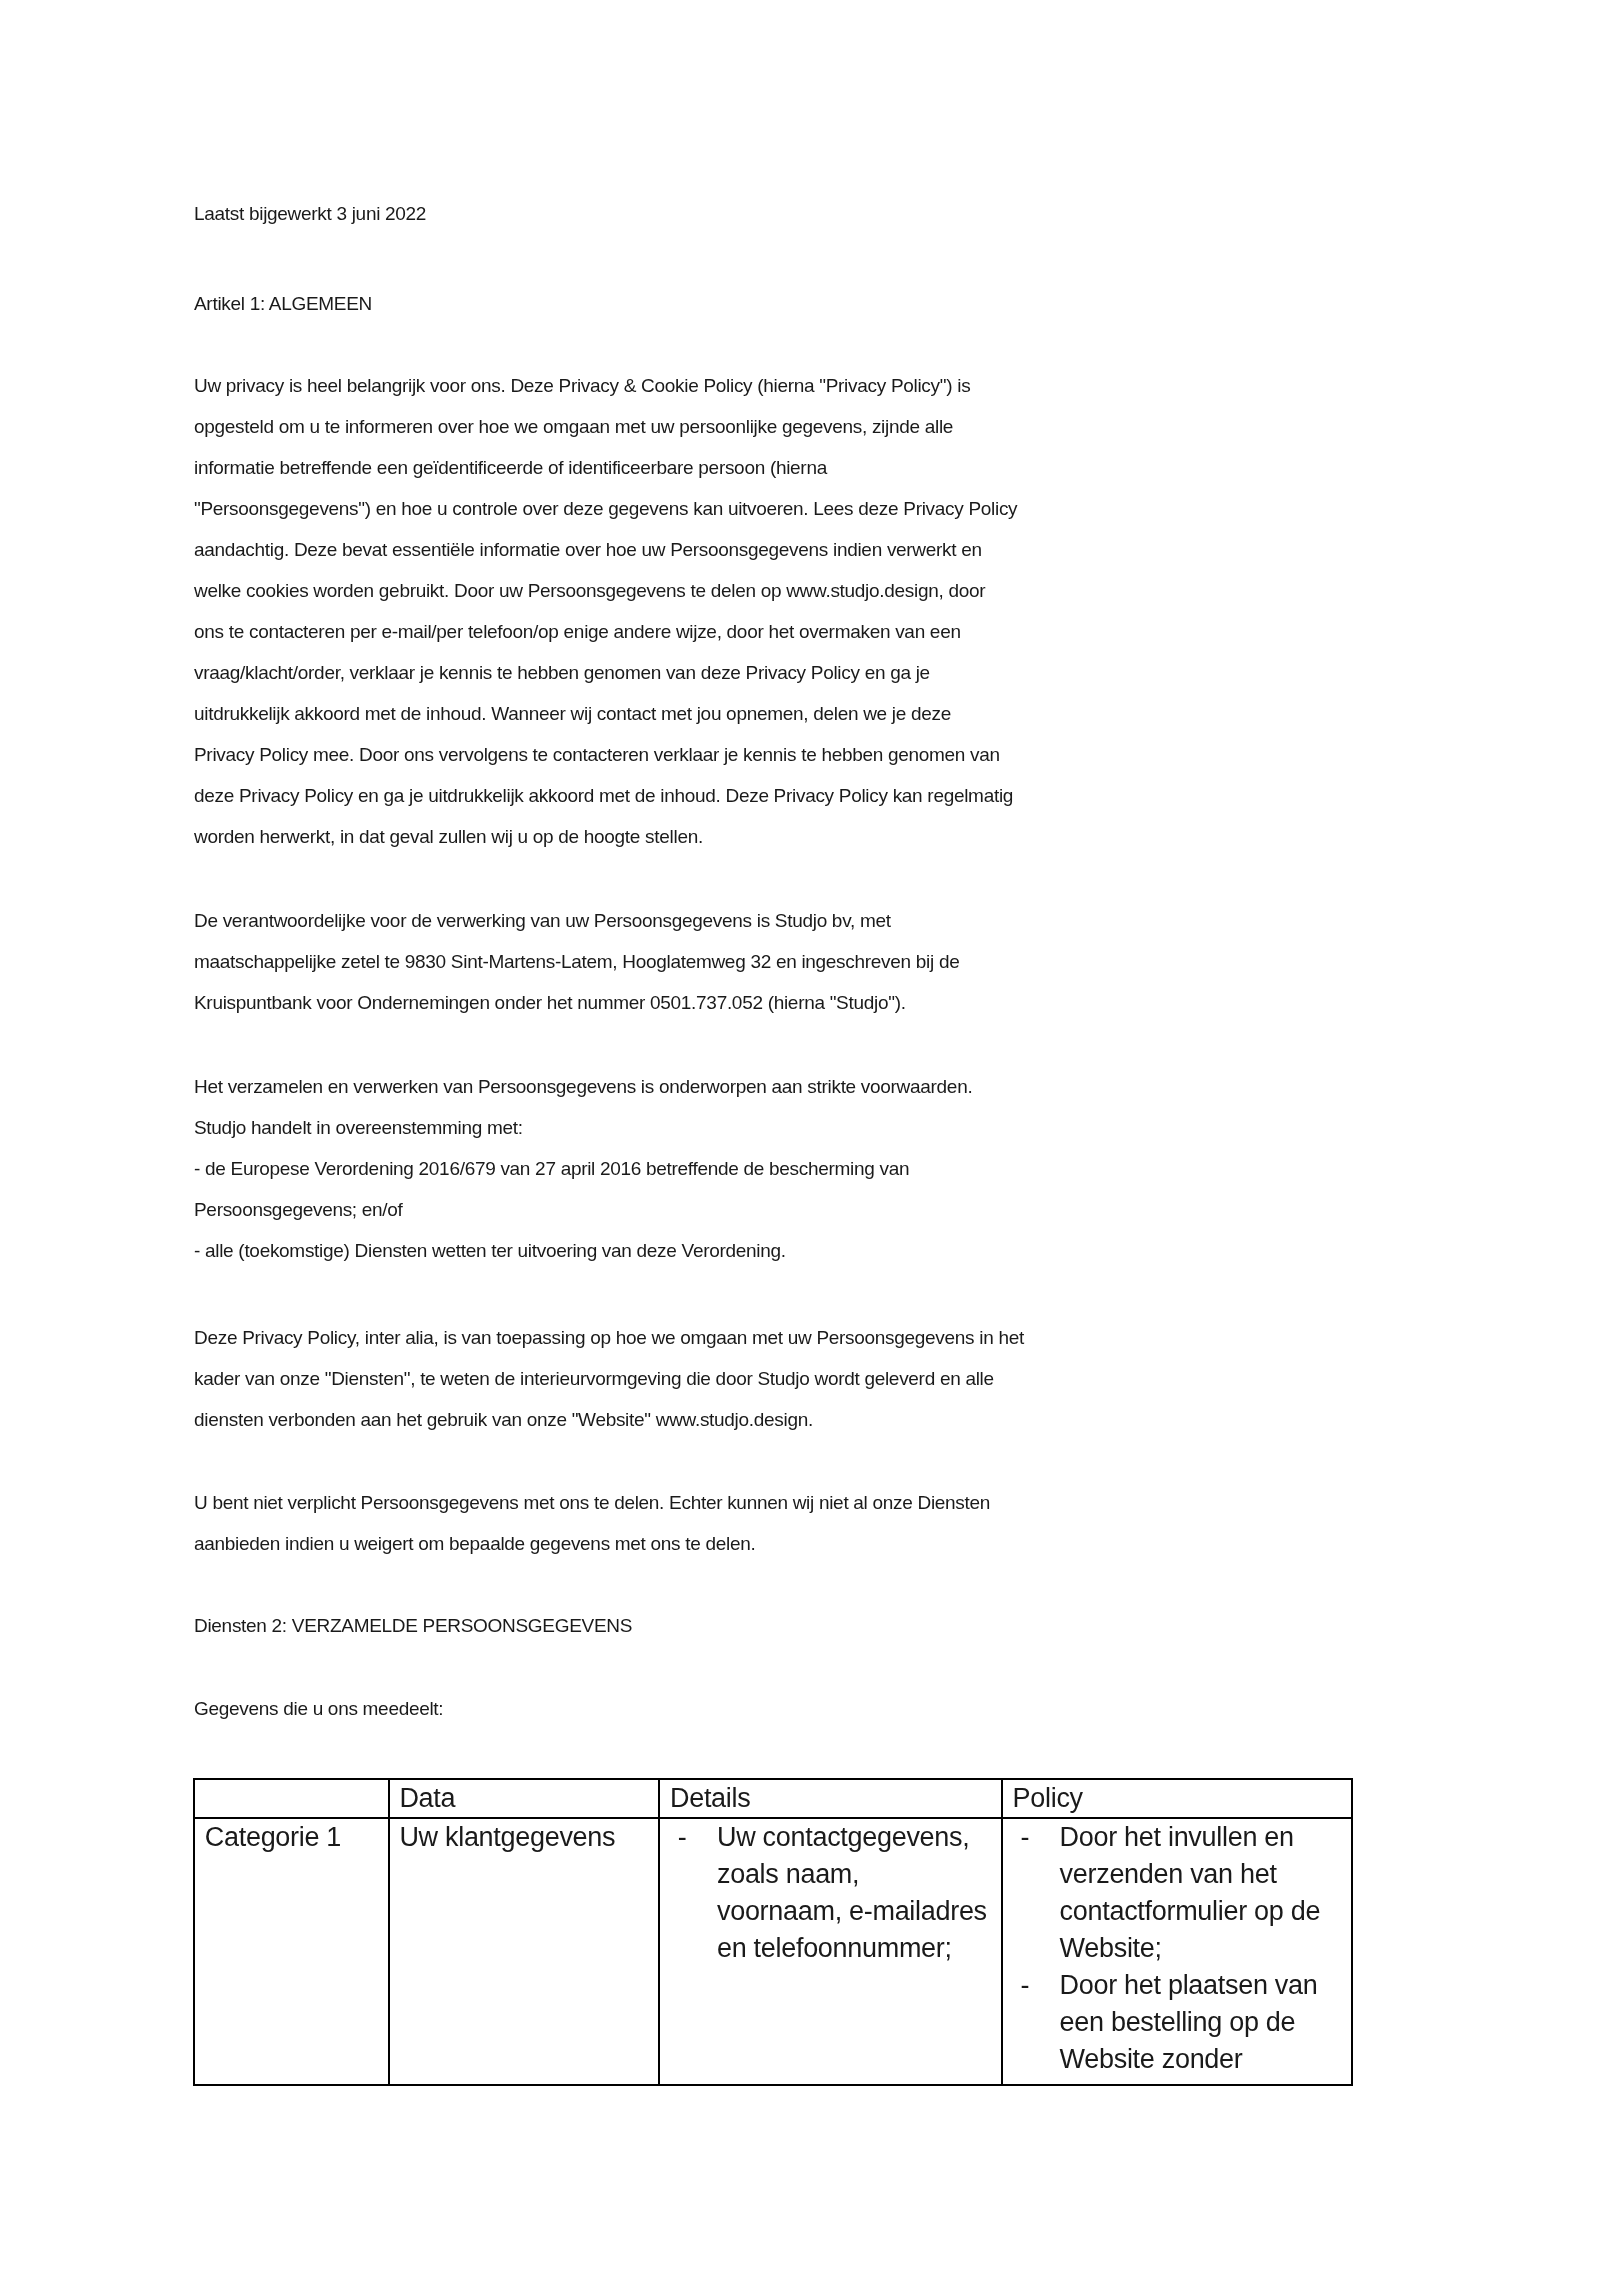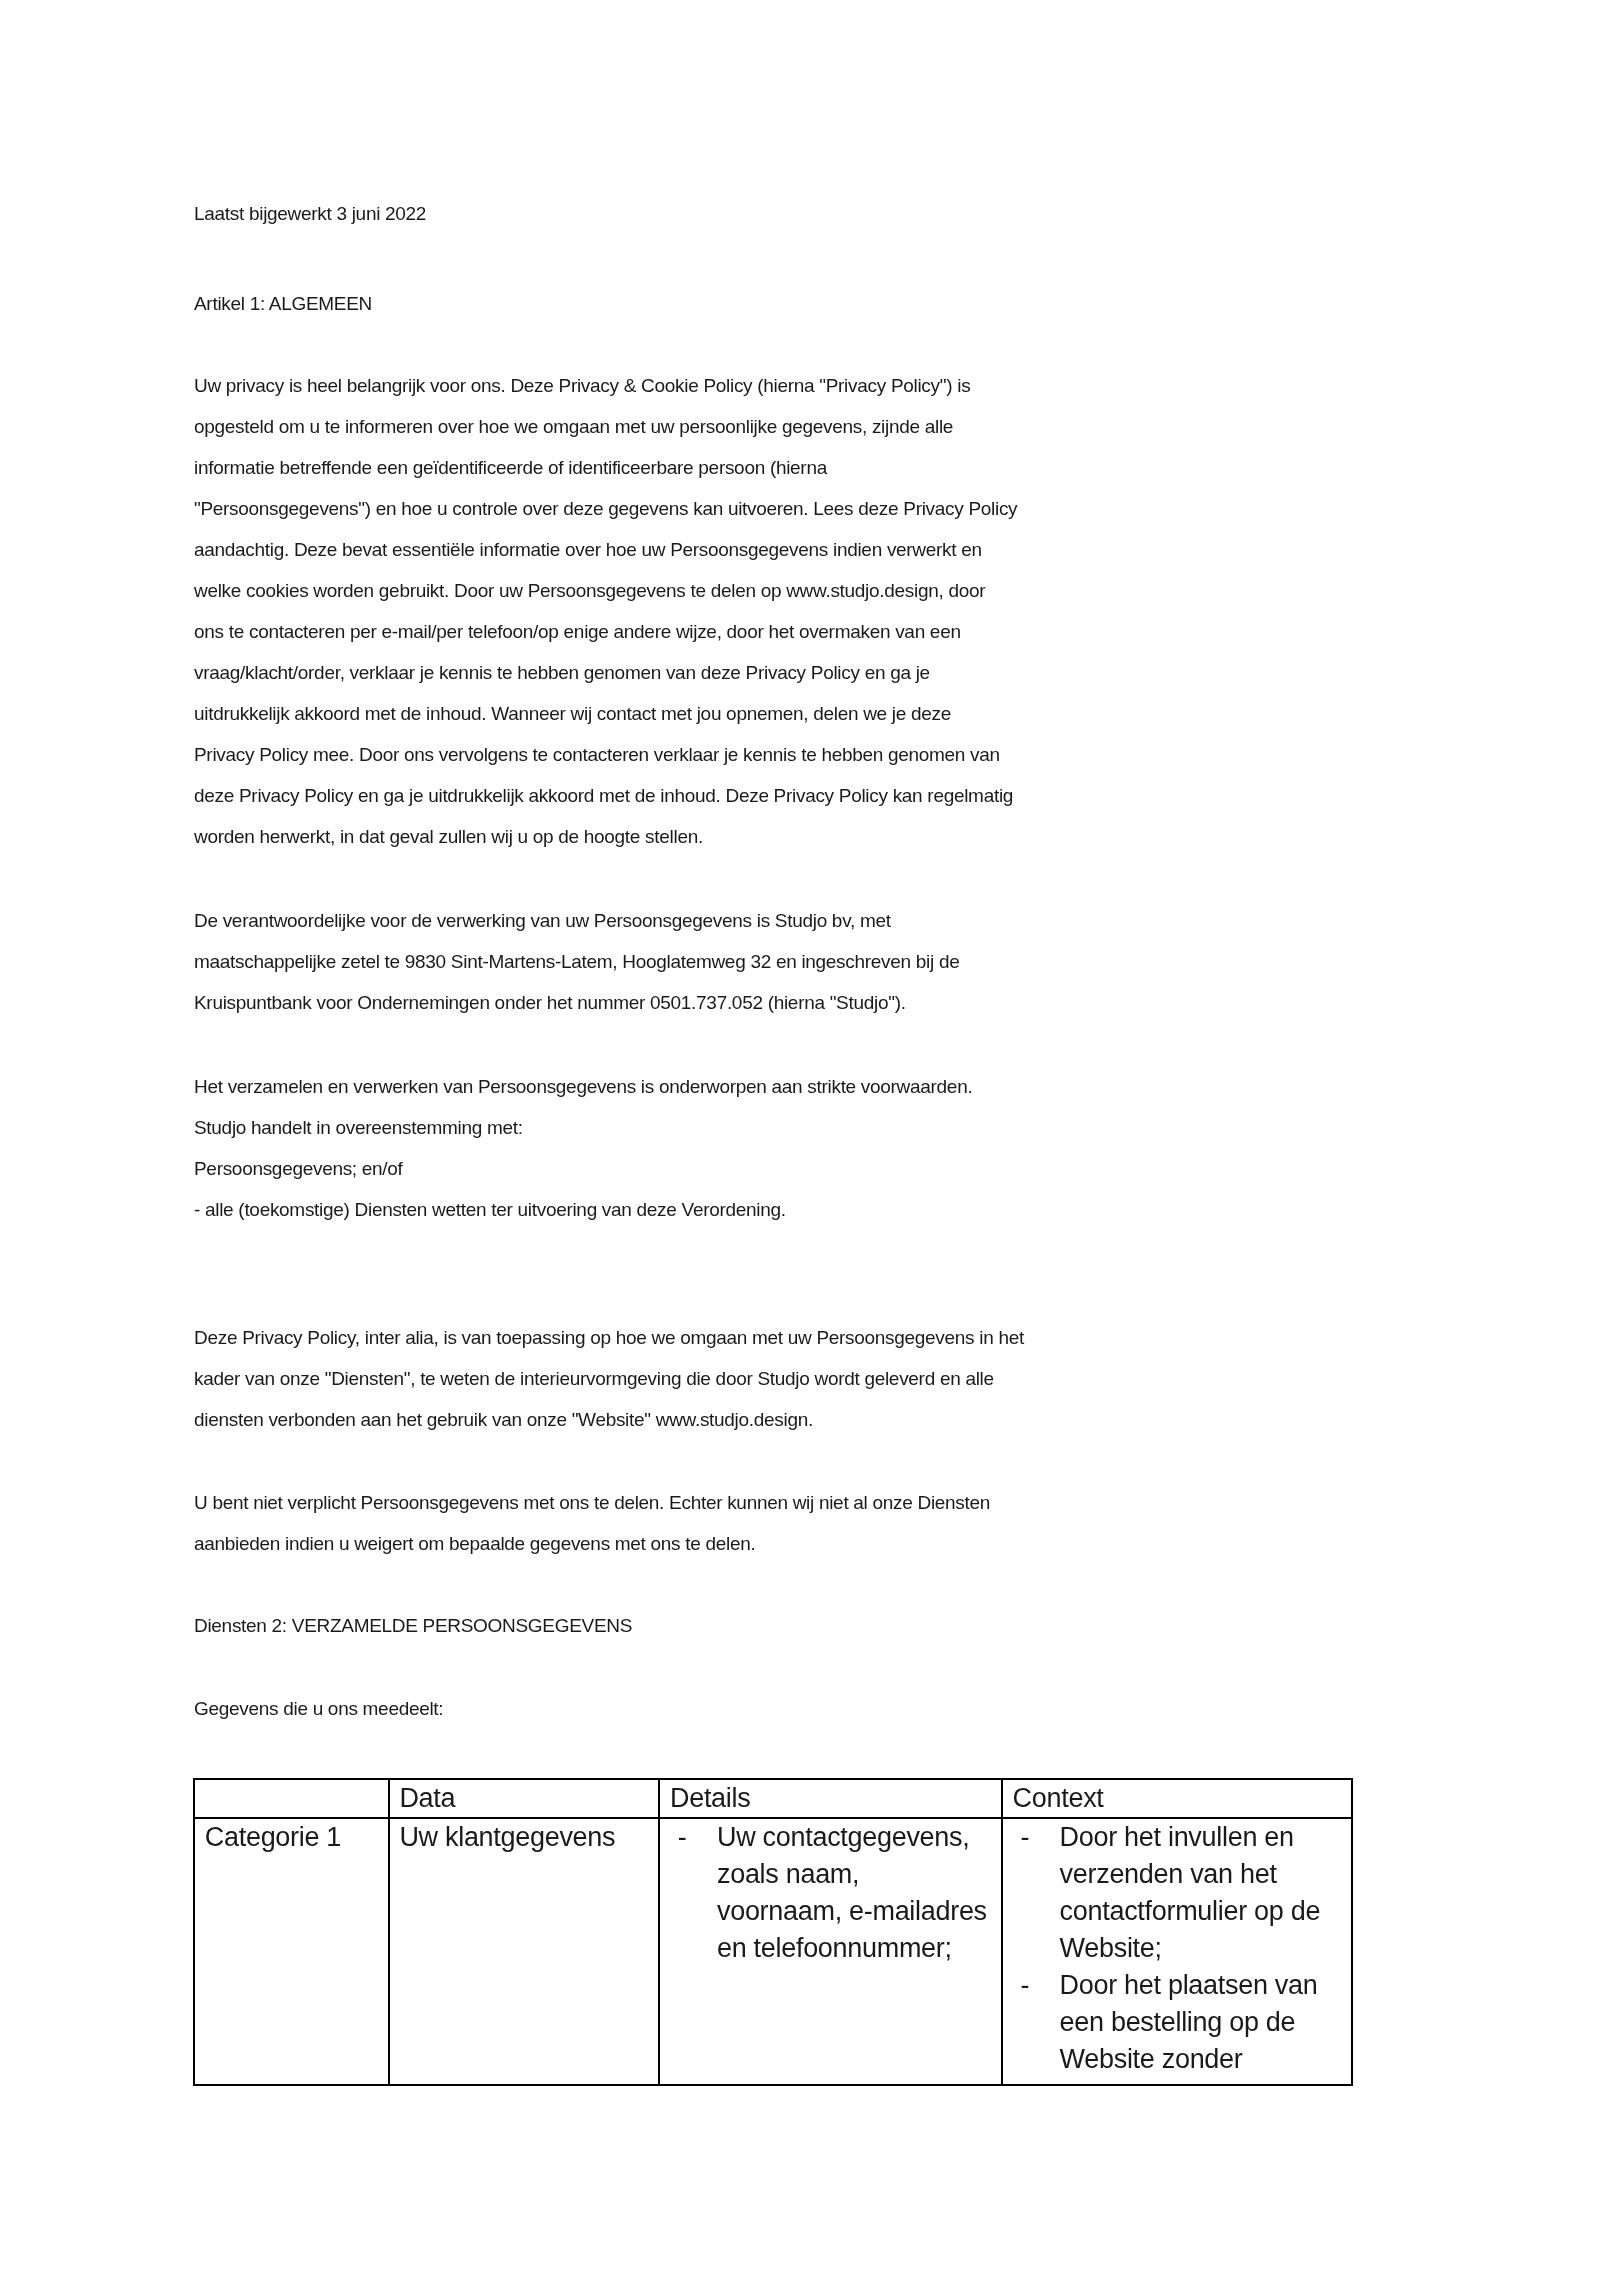--- a/index.html
+++ b/index.html
@@ -40,20 +40,21 @@
 
 <div class="blk" style="top:900px">
   <span class="line">De verantwoordelijke voor de verwerking van uw Persoonsgegevens is Studjo bv, met</span>
   <span class="line">maatschappelijke zetel te 9830 Sint-Martens-Latem, Hooglatemweg 32 en ingeschreven bij de</span>
   <span class="line">Kruispuntbank voor Ondernemingen onder het nummer 0501.737.052 (hierna "Studjo").</span>
 </div>
 
 <div class="blk" style="top:1066px">
   <span class="line">Het verzamelen en verwerken van Persoonsgegevens is onderworpen aan strikte voorwaarden.</span>
   <span class="line">Studjo handelt in overeenstemming met:</span>
+  <span class="line">- de Europese Verordening 2016/679 van 27 april 2016 betreffende de bescherming van</span>
   <span class="line">Persoonsgegevens; en/of</span>
   <span class="line">- alle (toekomstige) Diensten wetten ter uitvoering van deze Verordening.</span>
 </div>
 
 <div class="blk" style="top:1317px">
   <span class="line">Deze Privacy Policy, inter alia, is van toepassing op hoe we omgaan met uw Persoonsgegevens in het</span>
   <span class="line">kader van onze "Diensten", te weten de interieurvormgeving die door Studjo wordt geleverd en alle</span>
   <span class="line">diensten verbonden aan het gebruik van onze "Website" www.studjo.design.</span>
 </div>
 
@@ -65,21 +66,21 @@
 <div class="blk" style="top:1605px">Diensten 2: VERZAMELDE PERSOONSGEGEVENS</div>
 
 <div class="blk" style="top:1688px">Gegevens die u ons meedeelt:</div>
 
 <table>
   <tbody>
       <tr class="head">
     <td class="c1"></td>
     <td class="c2">Data</td>
     <td class="c3">Details</td>
-    <td class="c4">Context</td>
+    <td class="c4">Policy</td>
   </tr>
   <tr>
     <td class="c1">Categorie 1</td>
     <td class="c2">Uw klantgegevens</td>
     <td class="c3">
       <div class="bl">
         <span class="dash">-</span>
         <span class="bl-text">Uw contactgegevens, zoals naam, voornaam, e-mailadres en telefoonnummer;</span>
       </div>
     </td>

